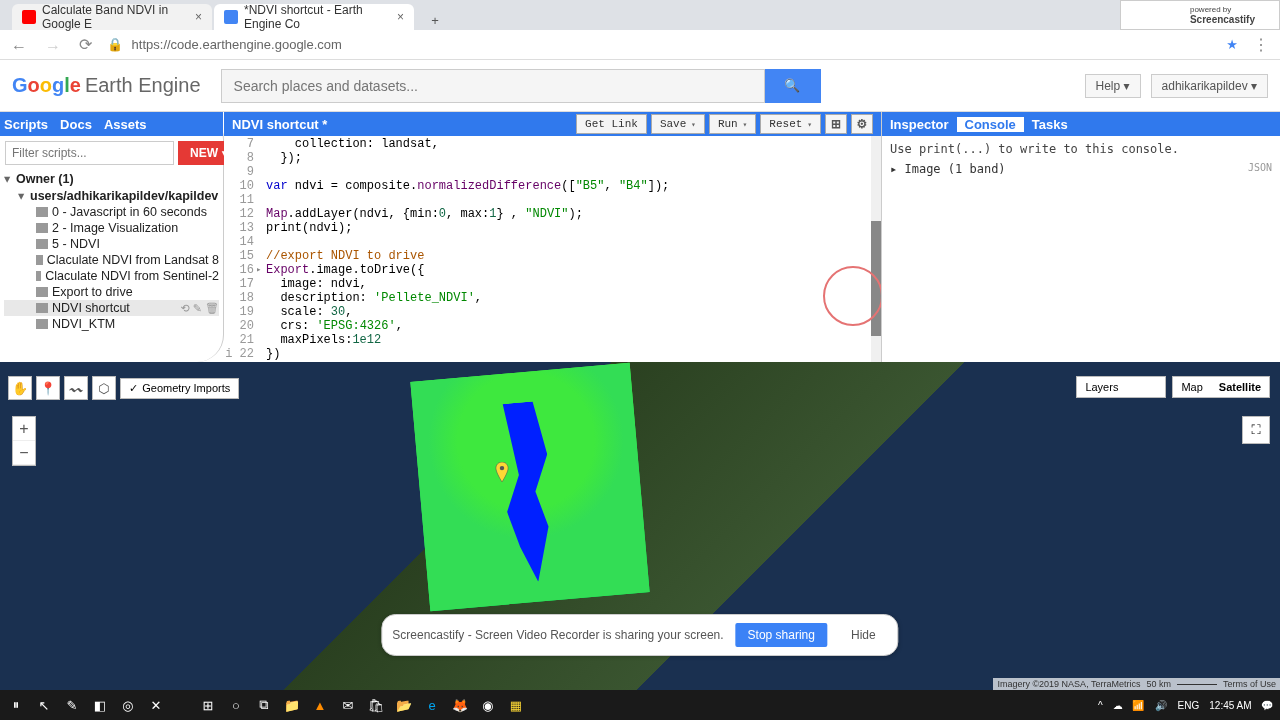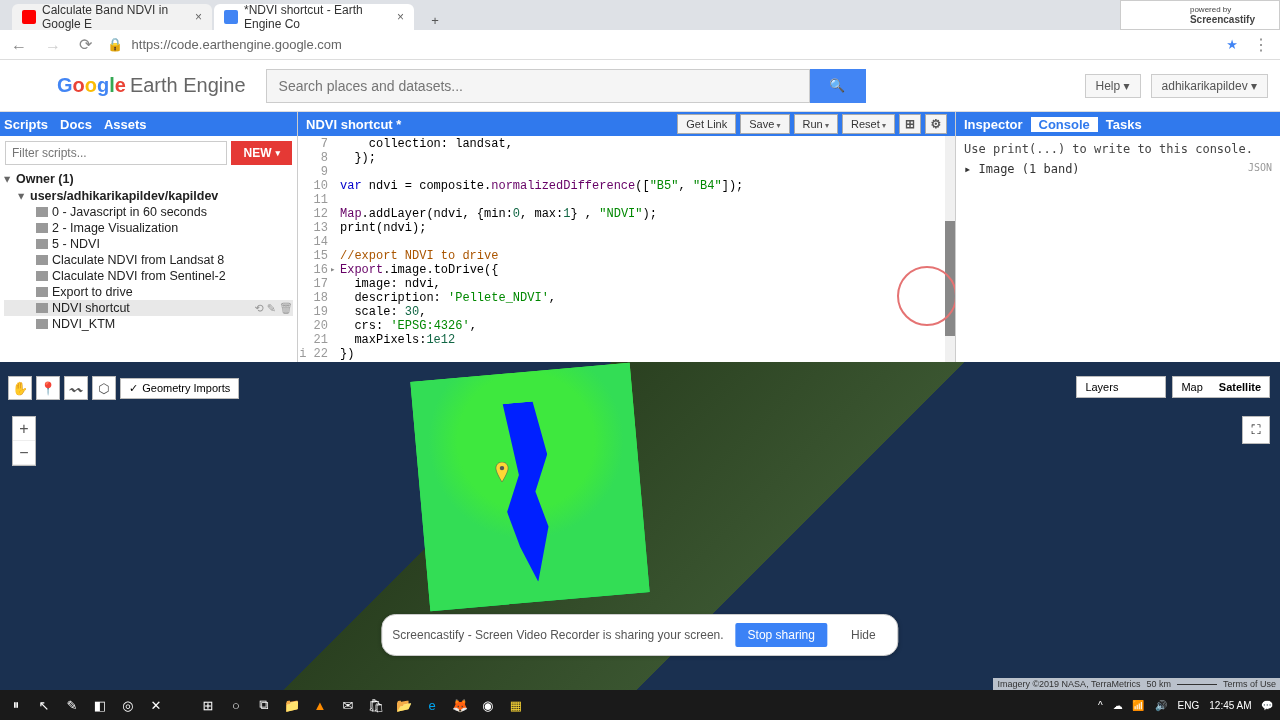--- a/index.html
+++ b/index.html
@@ -13,52 +13,52 @@
 .tab .close { margin-left: 8px; color: #666; }
 .newtab { width: 26px; height: 20px; display: flex; align-items: center; justify-content: center; color: #555; margin-left: 6px; }
 .chrome-bar { height: 30px; background: #fff; display: flex; align-items: center; padding: 0 8px; gap: 12px; border-bottom: 1px solid #ddd; }
 .nav-icon { color: #888; font-size: 16px; padding: 0 3px; cursor: pointer; }
 .url-bar { flex: 1; display: flex; align-items: center; gap: 8px; color: #666; font-size: 13px; }
 .star { color: #4285f4; }
 .screencastify-badge { position: absolute; top: 0; right: 0; width: 160px; height: 30px; background: #fff; display:flex; align-items:center; justify-content:flex-end; font-size:10px; color:#444; padding-right:24px; border:1px solid #ccc; }
 
 
 .gee-header { height: 52px; background: #fff; display: flex; align-items: center; padding: 0 12px; gap: 20px; border-bottom: 1px solid #ddd; }
-.gee-logo { display: flex; align-items: baseline; font-size: 20px; margin-left: 45px; }
+.gee-logo { display: flex; align-items: baseline; font-size: 20px; }
 .g1{color:#4285f4}.g2{color:#ea4335}.g3{color:#fbbc05}.g4{color:#4285f4}.g5{color:#34a853}.g6{color:#ea4335}
 .gee-logo .ee { color: #666; font-weight: normal; margin-left: 4px; }
 .search-wrap { flex: 1; display: flex; max-width: 600px; }
 .search-input { flex: 1; height: 34px; border: 1px solid #ccc; padding: 0 12px; font-size: 14px; color: #888; background:#f5f5f5; }
 .search-btn { width: 56px; height: 34px; background: #4285f4; color: #fff; display:flex; align-items:center; justify-content:center; }
 .hdr-right { margin-left: auto; display: flex; gap: 10px; align-items: center; }
 .hdr-btn { border: 1px solid #ccc; padding: 4px 10px; font-size: 12px; color: #555; background:#f7f7f7; cursor:pointer; }
 
 
 .main-split { display: flex; height: 250px; }
-.left-panel { width: 298px; border-right: 1px solid #ccc; display:flex; flex-direction:column; background:#fff; }
+.left-panel { width: 224px; border-right: 1px solid #ccc; display:flex; flex-direction:column; background:#fff;border-radius:27px; }
 .panel-tabs { height: 24px; background: #3079ed; display: flex; align-items: center; padding: 0 4px; color: #fff; font-size: 13px; font-weight: bold; gap: 12px; }
 .panel-tabs .ptab { cursor: pointer; }
 .filter-row { display: flex; padding: 5px; gap: 4px; }
 .filter-row input { flex: 1; border: 1px solid #ccc; padding: 4px 6px; font-size: 12px; }
 .new-btn { background: #e53935; color: #fff; border: none; padding: 4px 12px; font-size: 12px; font-weight: bold; display:flex; align-items:center; }
 .new-btn::after { content:"▾"; margin-left:4px; font-size:9px; }
 .script-tree { flex: 1; overflow: auto; font-size: 12.5px; color: #222; padding: 0 4px; }
 .tree-row { display: flex; align-items: center; padding: 1px 0; white-space: nowrap; cursor:pointer; }
 .tree-row .twisty { width: 12px; color: #666; }
 .tree-row.depth1 { padding-left: 14px; }
 .tree-row.depth2 { padding-left: 32px; }
 .folder-icon { width: 12px; height: 10px; background: #999; margin-right: 4px; display:inline-block; }
 .tree-row.sel { background: #e8e8e8; }
 .row-icons { margin-left:auto; color:#999; font-size:11px; display:flex; gap:3px; }
 
 
 .editor-panel { width: 658px; display: flex; flex-direction: column; border-right: 1px solid #ccc; }
 .editor-tabs { height: 24px; background: #3079ed; display: flex; align-items: center; padding: 0 8px; color: #fff; font-size: 13px; font-weight:bold; }
 .editor-actions { margin-left: auto; display: flex; gap: 4px; }
-.ed-btn { background: #f5f5f5; border: 1px solid #aaa; font-size: 11px; padding: 2px 8px; cursor: pointer; color:#333; }
+.ed-btn { background: #f5f5f5; border: 1px solid #aaa; font-size: 11px; padding: 2px 8px; cursor: pointer; color:#333;font-family:Liberation Mono, monospace; }
 .ed-btn.dd::after { content:" ▾"; font-size:8px; color:#666; }
 .ed-icon { width:22px; height:20px; background:#f5f5f5; border:1px solid #aaa; display:flex;align-items:center;justify-content:center; font-size:12px;color:#555;}
 .code-area { flex: 1; background: #fff; font-family: 'Courier New', monospace; font-size: 12px; display: flex; overflow:hidden; position:relative; }
 .gutter { width: 36px; text-align: right; color: #999; padding: 1px 6px 0 0; line-height: 14px; background:#fff; border-right:0; }
 .gutter div.fold::after { content:"▸"; position:absolute; margin-left:2px; font-size:9px; color:#888;}
 .code-lines { padding: 1px 0 0 6px; line-height: 14px; white-space: pre; }
 .kw { color: #0000cc; } .str { color: #008800; } .num { color: #116644; } .cm { color: #aa5500; } .pr { color: #660066; }
 .code-scroll { position:absolute; right:0; top:0; width:10px; height:100%; background:#f0f0f0; }
 .code-scroll .thumb { position:absolute; left:0; width:10px; background:#888; top:85px; height:115px; }
 .cursor-circle { position:absolute; right:-2px; top:130px; width:60px; height:60px; border:2px solid #e57373; border-radius:50%; pointer-events:none; }

